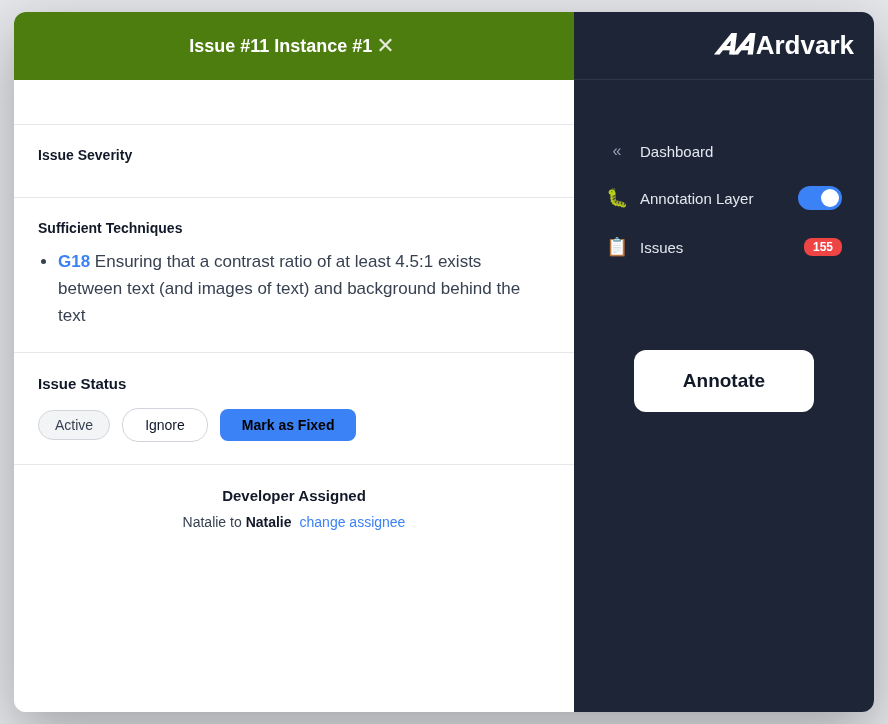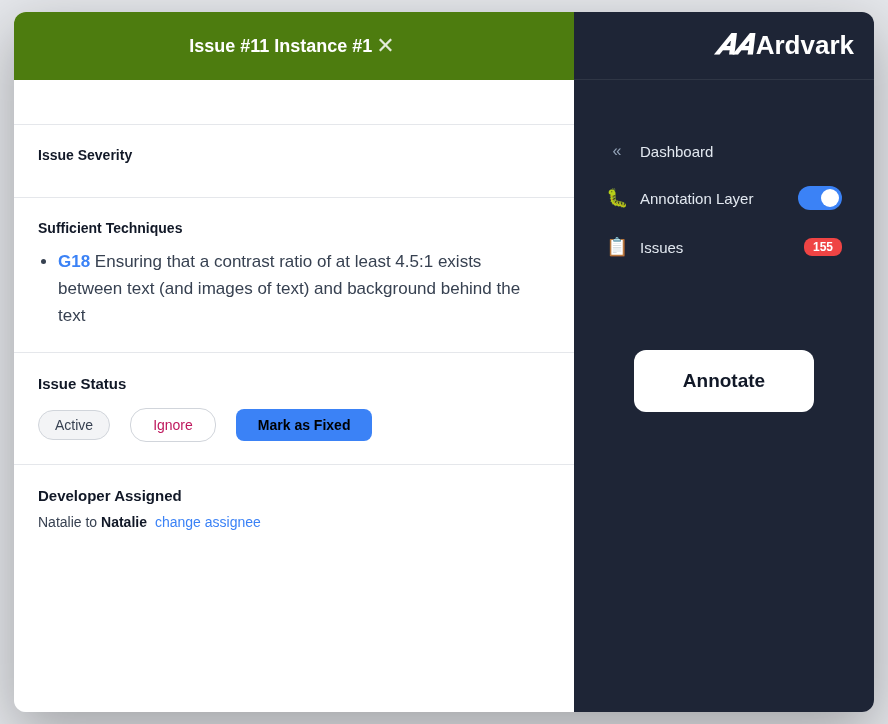--- a/index.html
+++ b/index.html
@@ -102,54 +102,55 @@
     }
     .status-heading {
       font-size: 15px;
       font-weight: 700;
       color: #111827;
       margin-bottom: 16px;
     }
     .status-actions {
       display: flex;
       align-items: center;
-      gap: 20px;
+      gap: 12px;
     }
     .status-badge {
       background: #f3f4f6;
       border: 1px solid #d1d5db;
       border-radius: 20px;
       padding: 6px 16px;
       font-size: 14px;
       color: #374151;
       font-weight: 500;
     }
     .btn-ignore {
       background: #ffffff;
       border: 1.5px solid #d1d5db;
       border-radius: 16px;
       padding: 8px 22px;
       font-size: 14px;
-      color: #be185d;
+      color: #0f172a;
       cursor: pointer;
       font-weight: 500;
     }
     .btn-mark-fixed {
       background: #3b82f6;
       border: none;
       border-radius: 8px;
       padding: 8px 22px;
       font-size: 14px;
       color: #000000;
       cursor: pointer;
       font-weight: 600;
     }
     
     .developer-section {
       padding: 22px 24px;
+      text-align: center;
     }
     .developer-heading {
       font-size: 15px;
       font-weight: 700;
       color: #111827;
       margin-bottom: 10px;
     }
     .developer-info {
       font-size: 14px;
       color: #374151;

